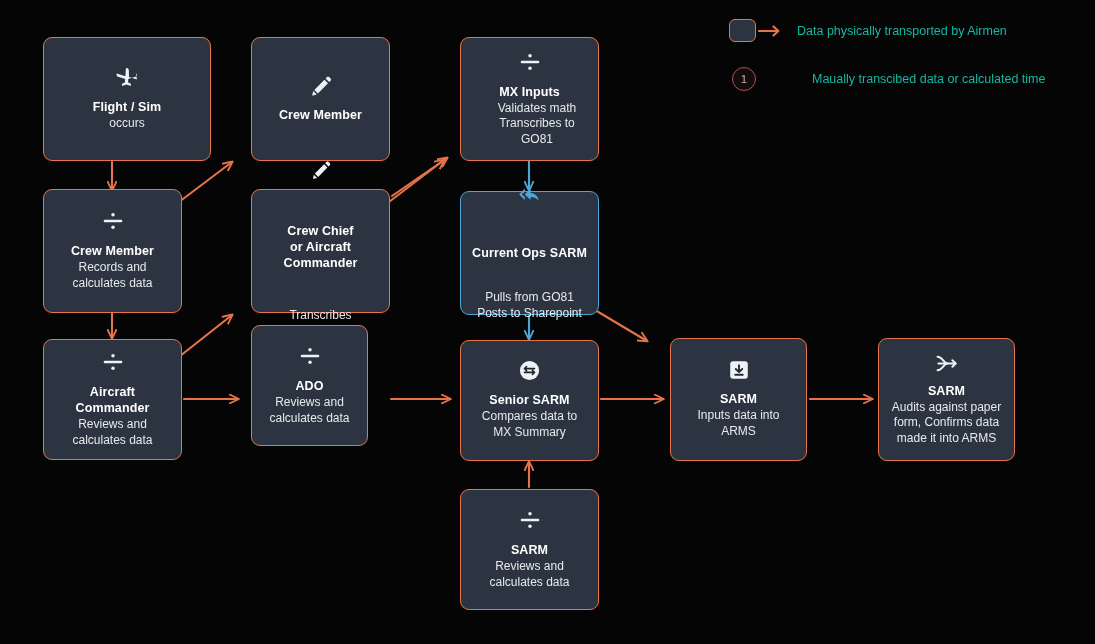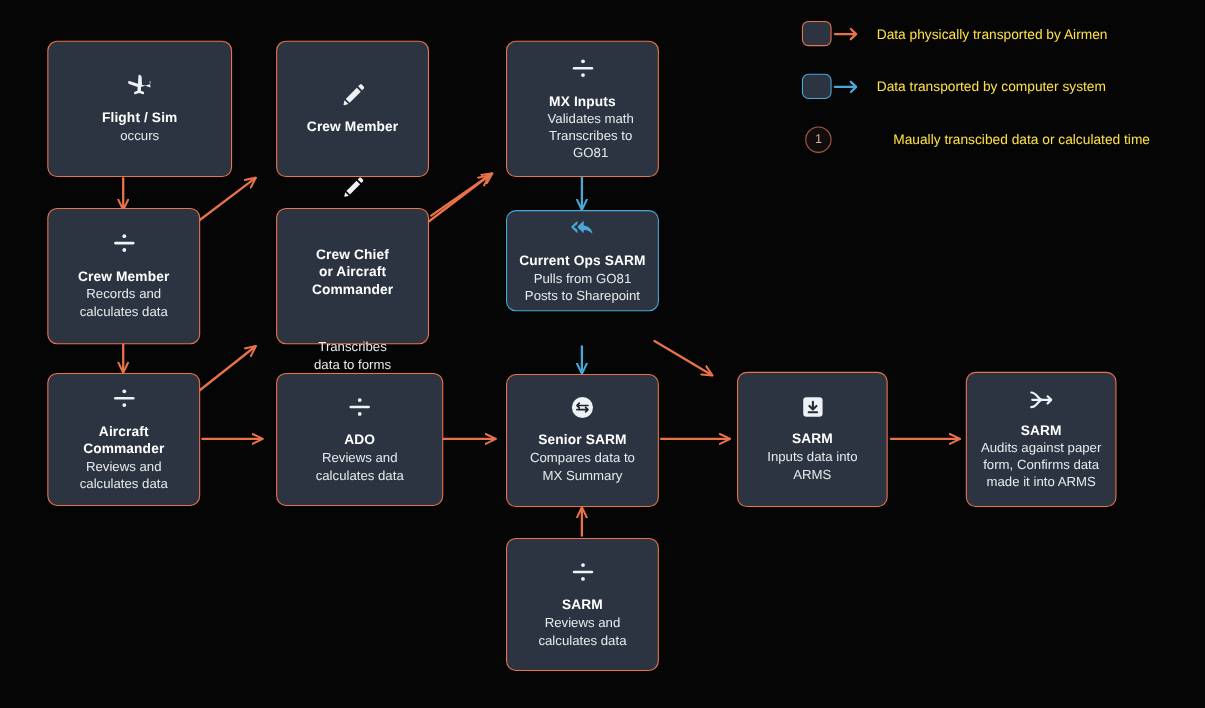--- a/index.html
+++ b/index.html
@@ -79,21 +79,21 @@
   }
   .legend-key {
     width: 58px;
     display: flex;
     align-items: center;
     justify-content: flex-start;
     flex: 0 0 58px;
   }
   .legend-label {
     font-size: 12.5px;
-    color: #fde047;
+    color: #14b8a6;
     margin-left: 10px;
     white-space: nowrap;
   }
   .lg-chip {
     width: 27px;
     height: 23px;
     border-radius: 6px;
     box-sizing: border-box;
     background: #2b3440;
   }
@@ -217,21 +217,21 @@
         <path d="M16.6 4.5 18.0 3.1c0.6-0.6 1.5-0.6 2.1 0l1.5 1.5c0.6 0.6 0.6 1.5 0 2.1L20.2 8.1 16.6 4.5z"></path>
       </svg>
     </span>
     <span class="title" style="white-space:pre-line;">Crew Chief
 or Aircraft
 Commander</span>
     <span class="subtitle" style="white-space:pre-line;">Transcribes
 data to forms</span>
   </div>
 
-  <div class="node" style="left:251px; top:339px; width:152px; height:121px;">
+  <div class="node" style="left:251px; top:325px; width:117px; height:121px;">
     <span class="icon">
       <svg width="26" height="26" viewBox="0 0 24 24" fill="#eef2f7">
         <circle cx="12" cy="6.2" r="1.6"></circle>
         <rect x="3.4" y="10.9" width="17.2" height="2.2" rx="1.1"></rect>
         <circle cx="12" cy="17.8" r="1.6"></circle>
       </svg>
     </span>
     <span class="title">ADO</span>
     <span class="subtitle" style="white-space:pre-line;">Reviews and
 calculates data</span>
@@ -243,21 +243,21 @@
         <circle cx="12" cy="6.2" r="1.6"></circle>
         <rect x="3.4" y="10.9" width="17.2" height="2.2" rx="1.1"></rect>
         <circle cx="12" cy="17.8" r="1.6"></circle>
       </svg>
     </span>
     <span class="title">MX Inputs</span>
     <span class="subtitle" style="white-space:pre-line;margin-left:15px;">Validates math
 Transcribes to GO81</span>
   </div>
 
-  <div class="node blue" style="left:460px; top:191px; width:139px; height:92px;">
+  <div class="node blue" style="left:460px; top:191px; width:139px; height:124px;gap:28px;">
     <span class="icon">
       <svg width="26" height="26" viewBox="0 0 24 24" fill="#4aa8d8">
         <path d="M7.3 6.1 2.6 10.6c-0.45 0.45-0.45 1.1 0 1.55l4.7 4.5v-2.9l-3.1-2.4 3.1-2.4z"></path>
         <path d="M12.6 6.1 7.9 10.6c-0.45 0.45-0.45 1.1 0 1.55l4.7 4.5v-2.8c3.1 0.1 5.5 1.1 7.3 3.2-0.5-3.9-2.9-6.3-7.3-6.9z"></path>
       </svg>
     </span>
     <span class="title">Current Ops SARM</span>
     <span class="subtitle" style="white-space:pre-line;">Pulls from GO81
 Posts to Sharepoint</span>
   </div>
@@ -319,29 +319,20 @@
     <div class="legend-row">
       <span class="legend-key">
         <span class="lg-chip orange"></span>
         <svg width="25" height="20" viewBox="0 0 25 20" style="margin-left:2px;">
           <path d="M1 10 H 19.5 M15.5 5.4 20.3 10 15.5 14.6" fill="none" stroke="#e8724a" stroke-width="2.1" stroke-linecap="round" stroke-linejoin="round"></path>
         </svg>
       </span>
       <span class="legend-label">Data physically transported by Airmen</span>
     </div>
 
-    <div class="legend-row">
-      <span class="legend-key">
-        <span class="lg-chip blue"></span>
-        <svg width="25" height="20" viewBox="0 0 25 20" style="margin-left:2px;">
-          <path d="M1 10 H 19.5 M15.5 5.4 20.3 10 15.5 14.6" fill="none" stroke="#4aa8d8" stroke-width="2.1" stroke-linecap="round" stroke-linejoin="round"></path>
-        </svg>
-      </span>
-      <span class="legend-label">Data transported by computer system</span>
-    </div>
 
     <div class="legend-row">
       <span class="legend-key" style="padding-left:3px;">
         <span class="lg-circle">1</span>
       </span>
       <span class="legend-label" style="margin-left:22px;">Maually transcibed data or calculated time</span>
     </div>
 
   </div>
 

